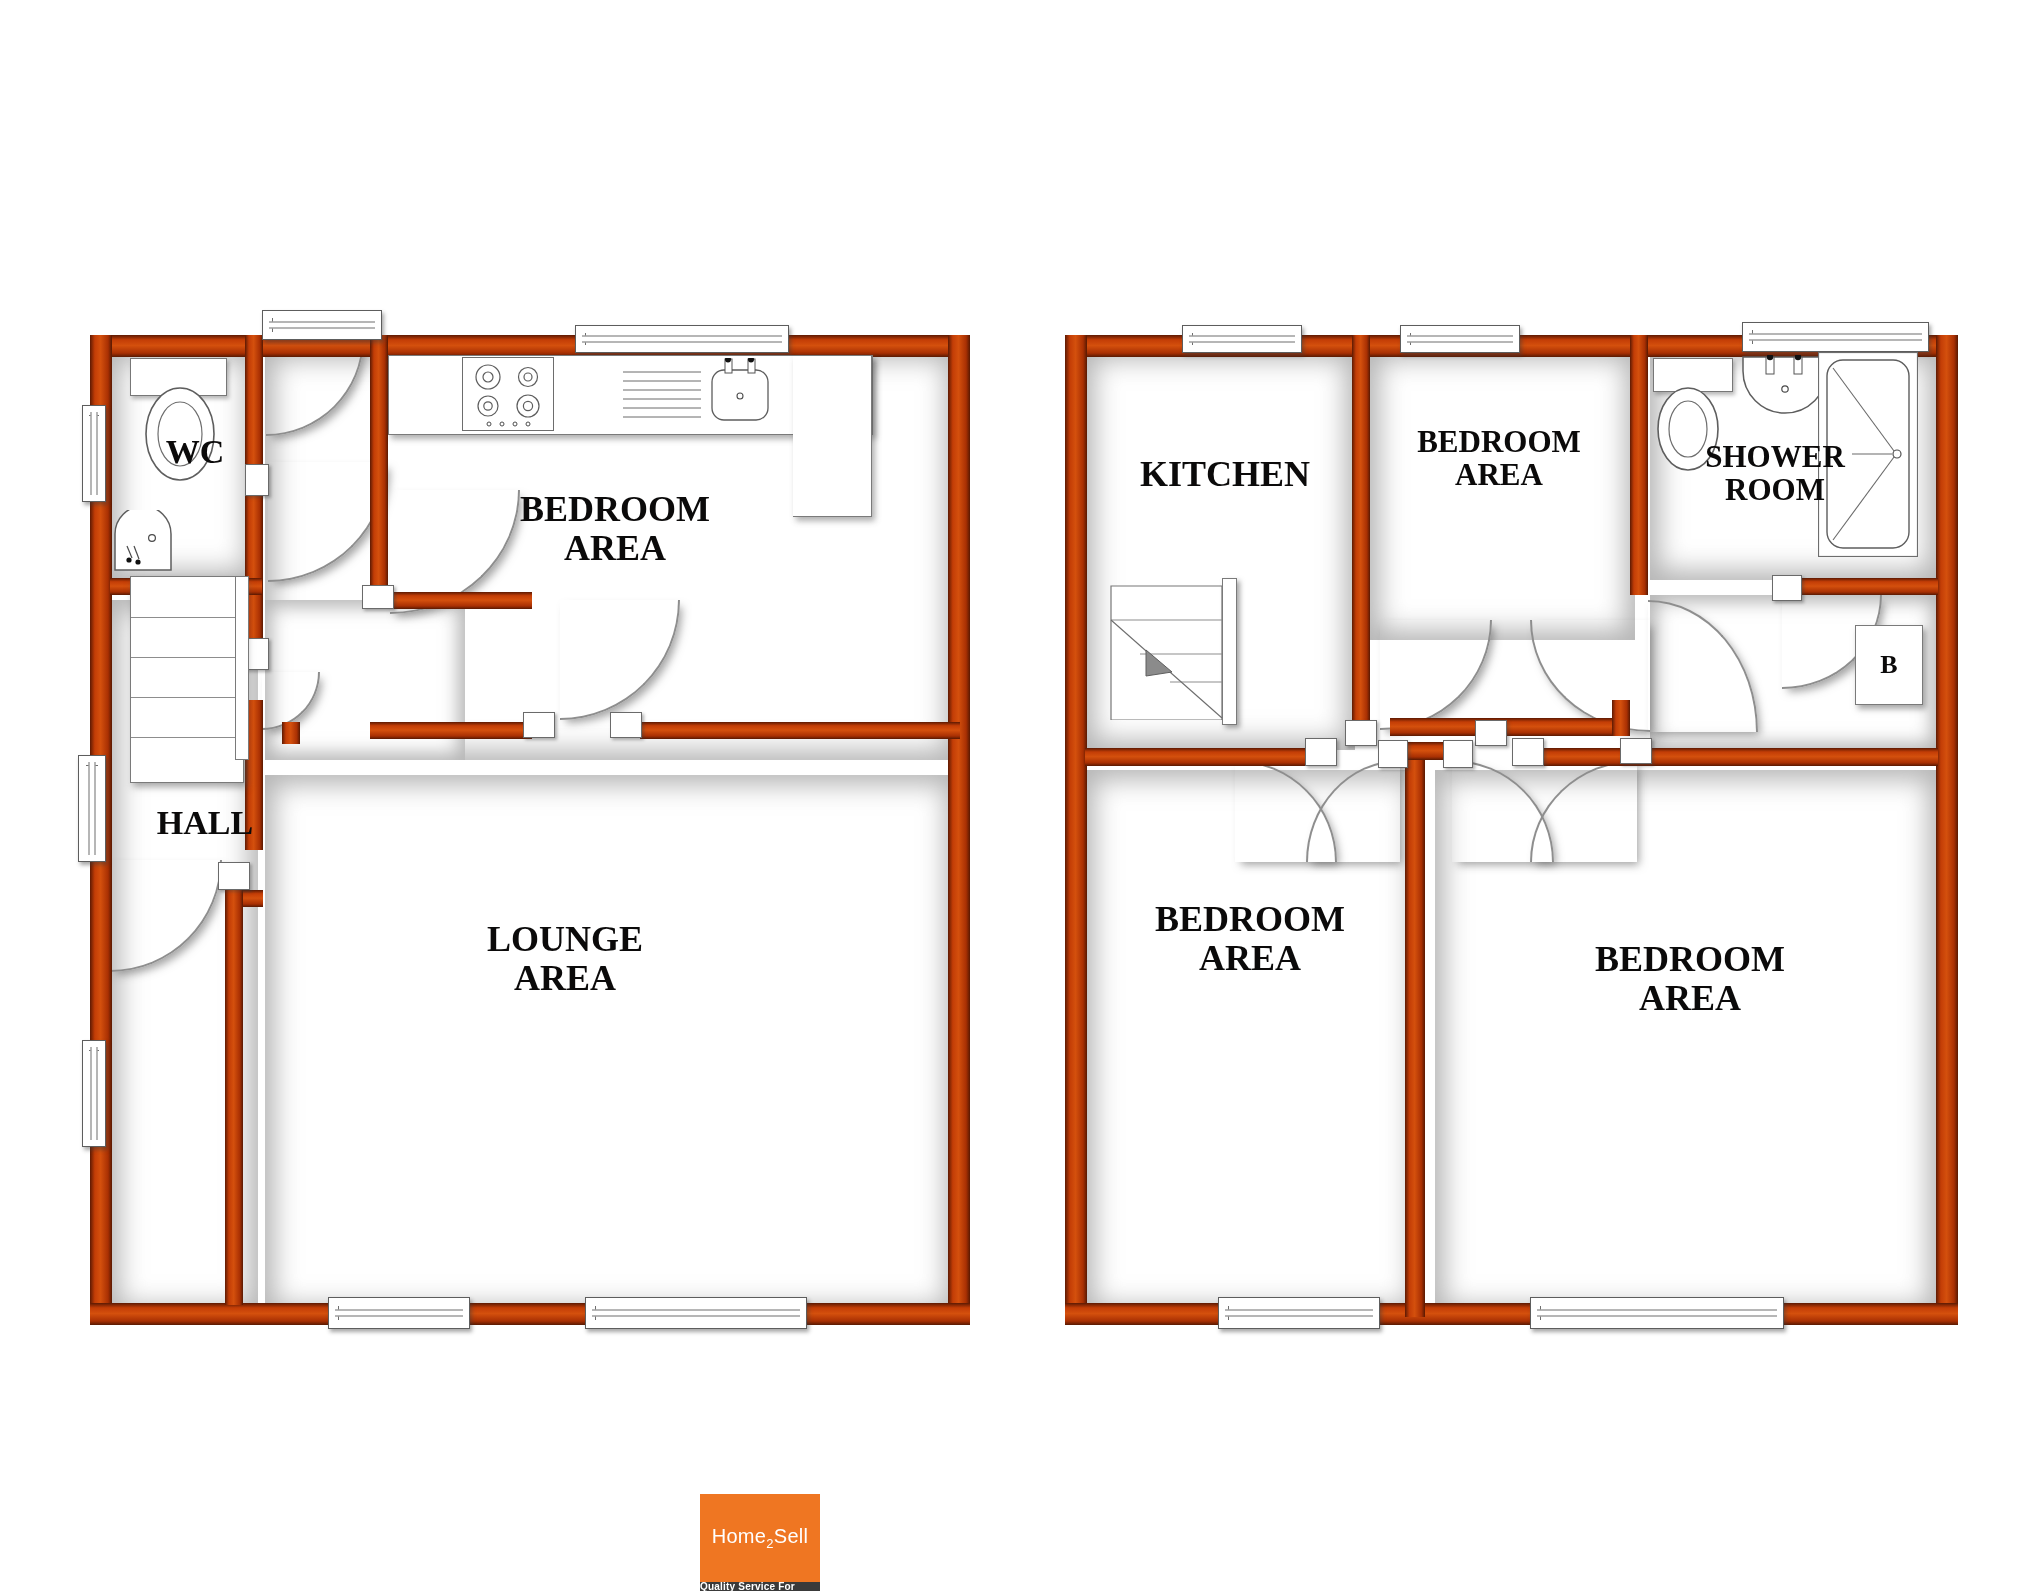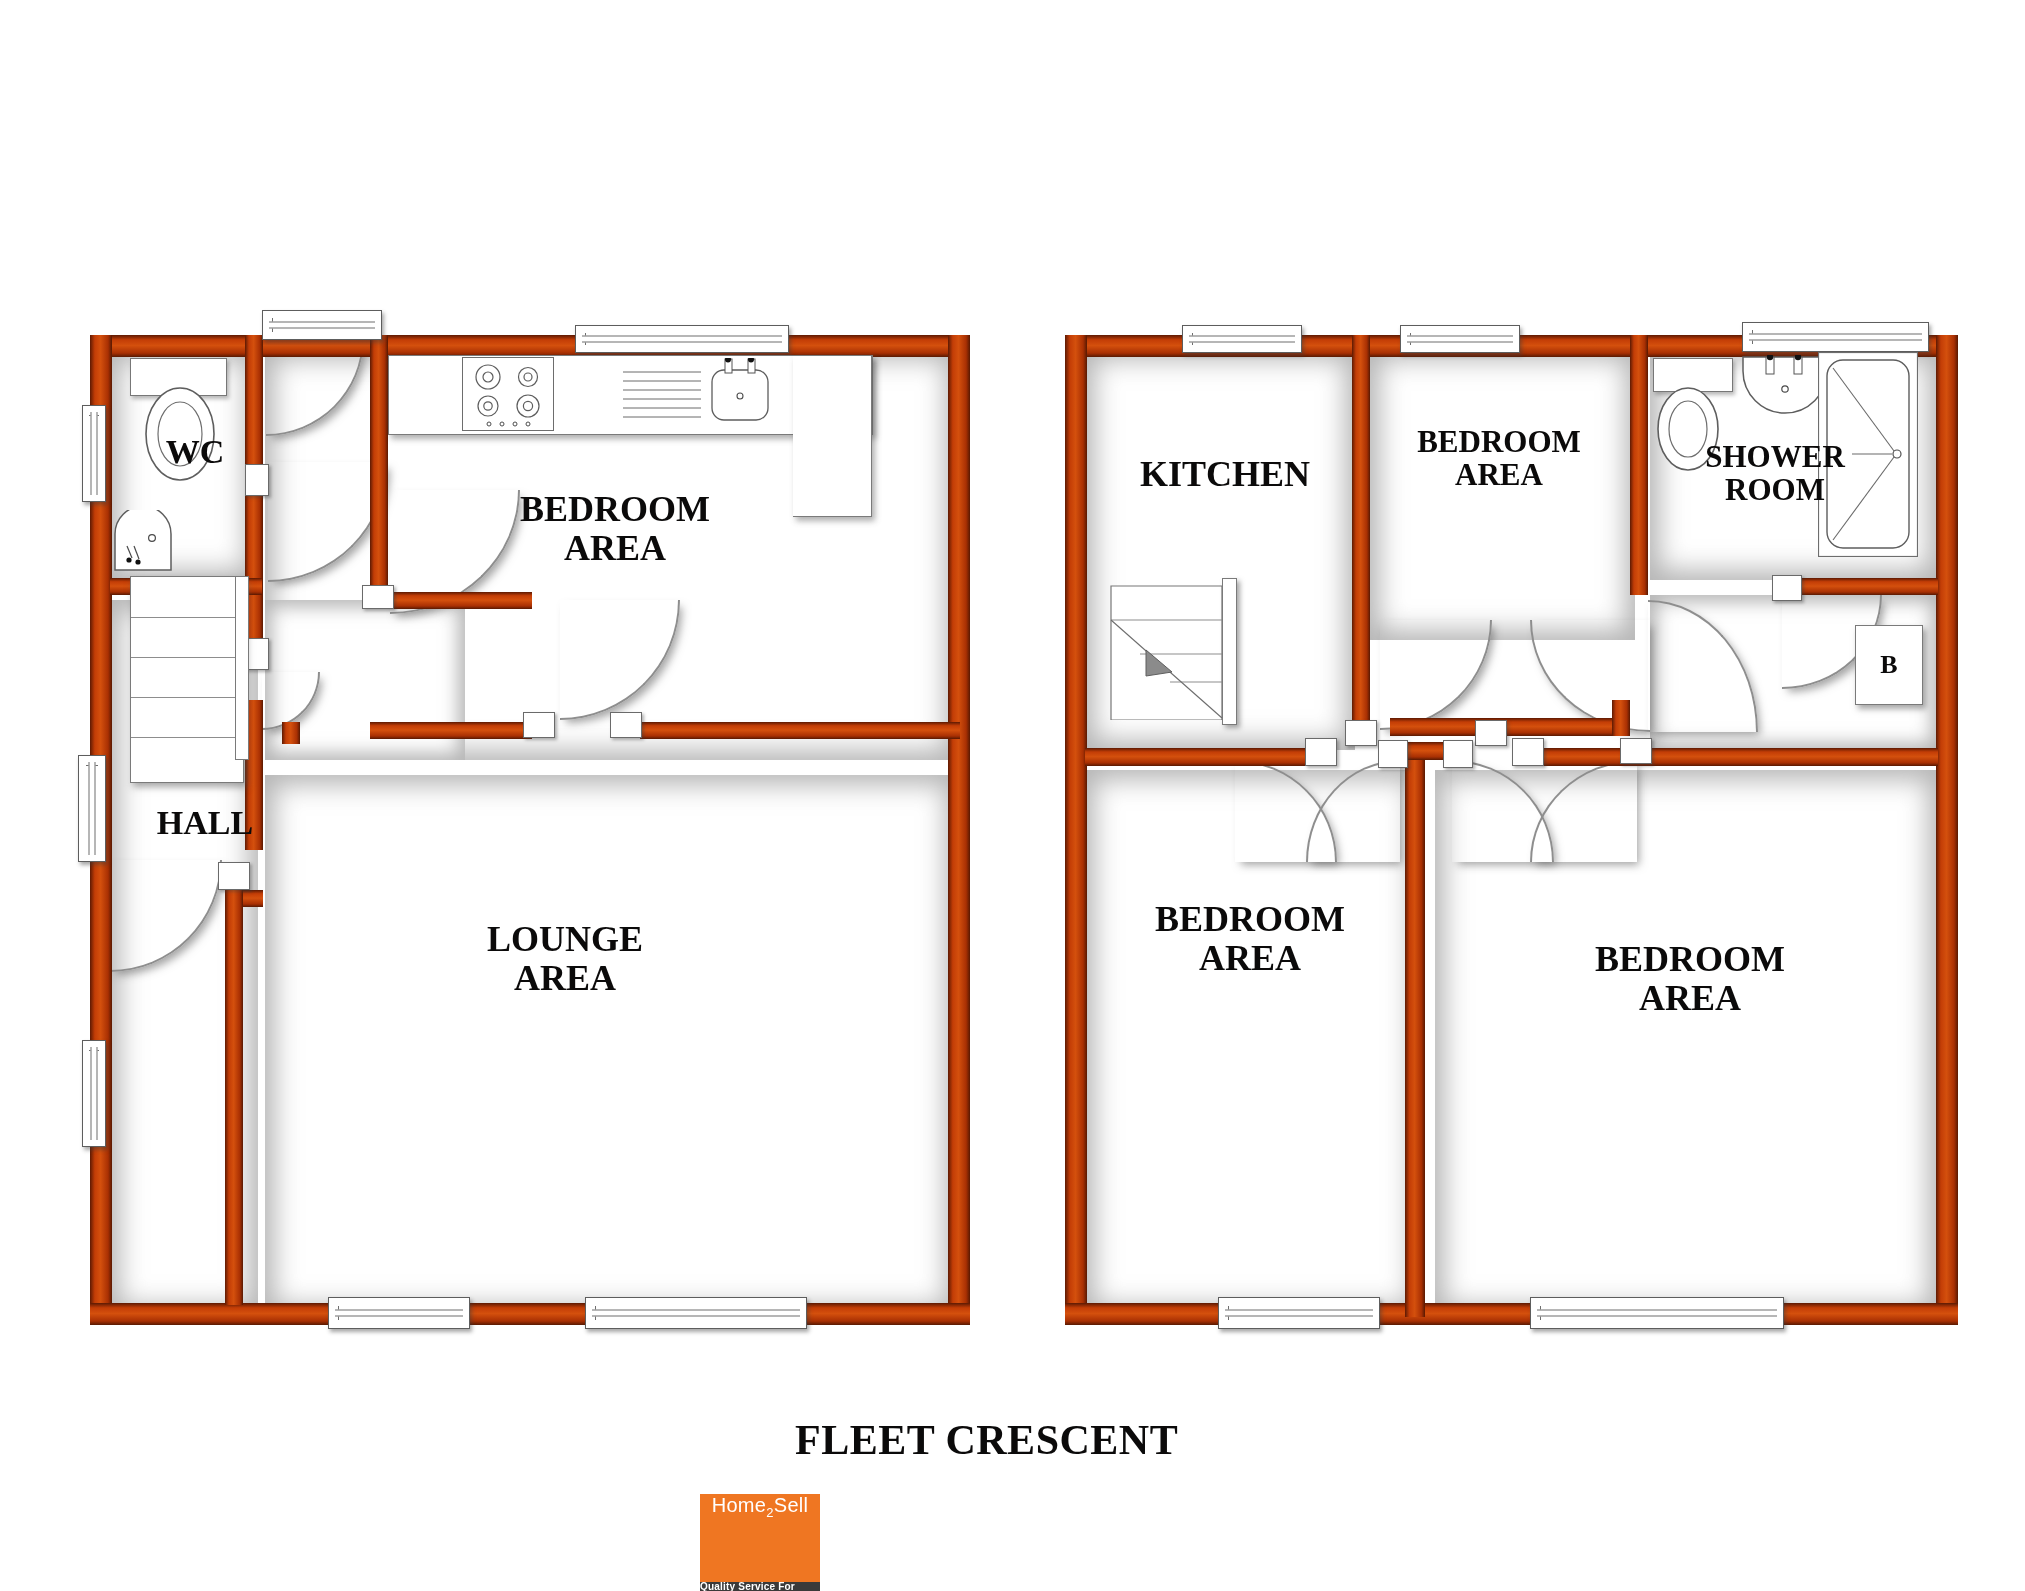--- a/index.html
+++ b/index.html
@@ -81,21 +81,21 @@
     box-shadow:3px 4px 6px rgba(80,80,80,.5);
     display:flex;align-items:center;justify-content:center;
     font-family:"Liberation Serif",serif;font-weight:bold;font-size:26px;color:#0b0a0a;
   }
 
   
   .footer{position:absolute;left:700px;top:1494px;display:flex;align-items:flex-start;z-index:80;}
   .logo-wrap{width:120px;}
   .logo-box{
     width:120px;height:88px;background:#ef7622;position:relative;
-    display:flex;align-items:flex-start;justify-content:center;
+    display:flex;align-items:center;justify-content:center;
   }
   .logo-text{
     font-family:"Liberation Sans",sans-serif;color:#ffffff;font-size:20px;font-weight:500;
     letter-spacing:.3px;
   }
   .logo-text sub{font-size:13px;}
   .logo-strip{
     width:120px;height:20px;background:#3a3a3a;color:#ffffff;
     font-family:"Liberation Sans",sans-serif;font-size:10px;font-weight:bold;
     display:flex;align-items:center;justify-content:center;letter-spacing:.2px;
@@ -327,21 +327,20 @@
     <div class="roomlabel" style="left:1368px;top:425px;width:262px;font-size:31px;">BEDROOM
 AREA</div>
     <div class="roomlabel" style="left:1650px;top:440px;width:250px;font-size:31px;">SHOWER
 ROOM</div>
     <div class="roomlabel" style="left:1090px;top:900px;width:320px;font-size:36px;">BEDROOM
 AREA</div>
     <div class="roomlabel" style="left:1460px;top:940px;width:460px;font-size:36px;">BEDROOM
 AREA</div>
   </div>
 
-  <div class="floor-title" id="street-title">FLEET CRESCENT</div>
 
   <div class="footer">
     <div class="logo-wrap">
       <div class="logo-box">
         <span class="logo-text"><span>Home</span><sub>2</sub><span>Sell</span></span>
       </div>
       <div class="logo-strip">Quality Service For Less</div>
     </div>
     <div class="rights">
     </div>

